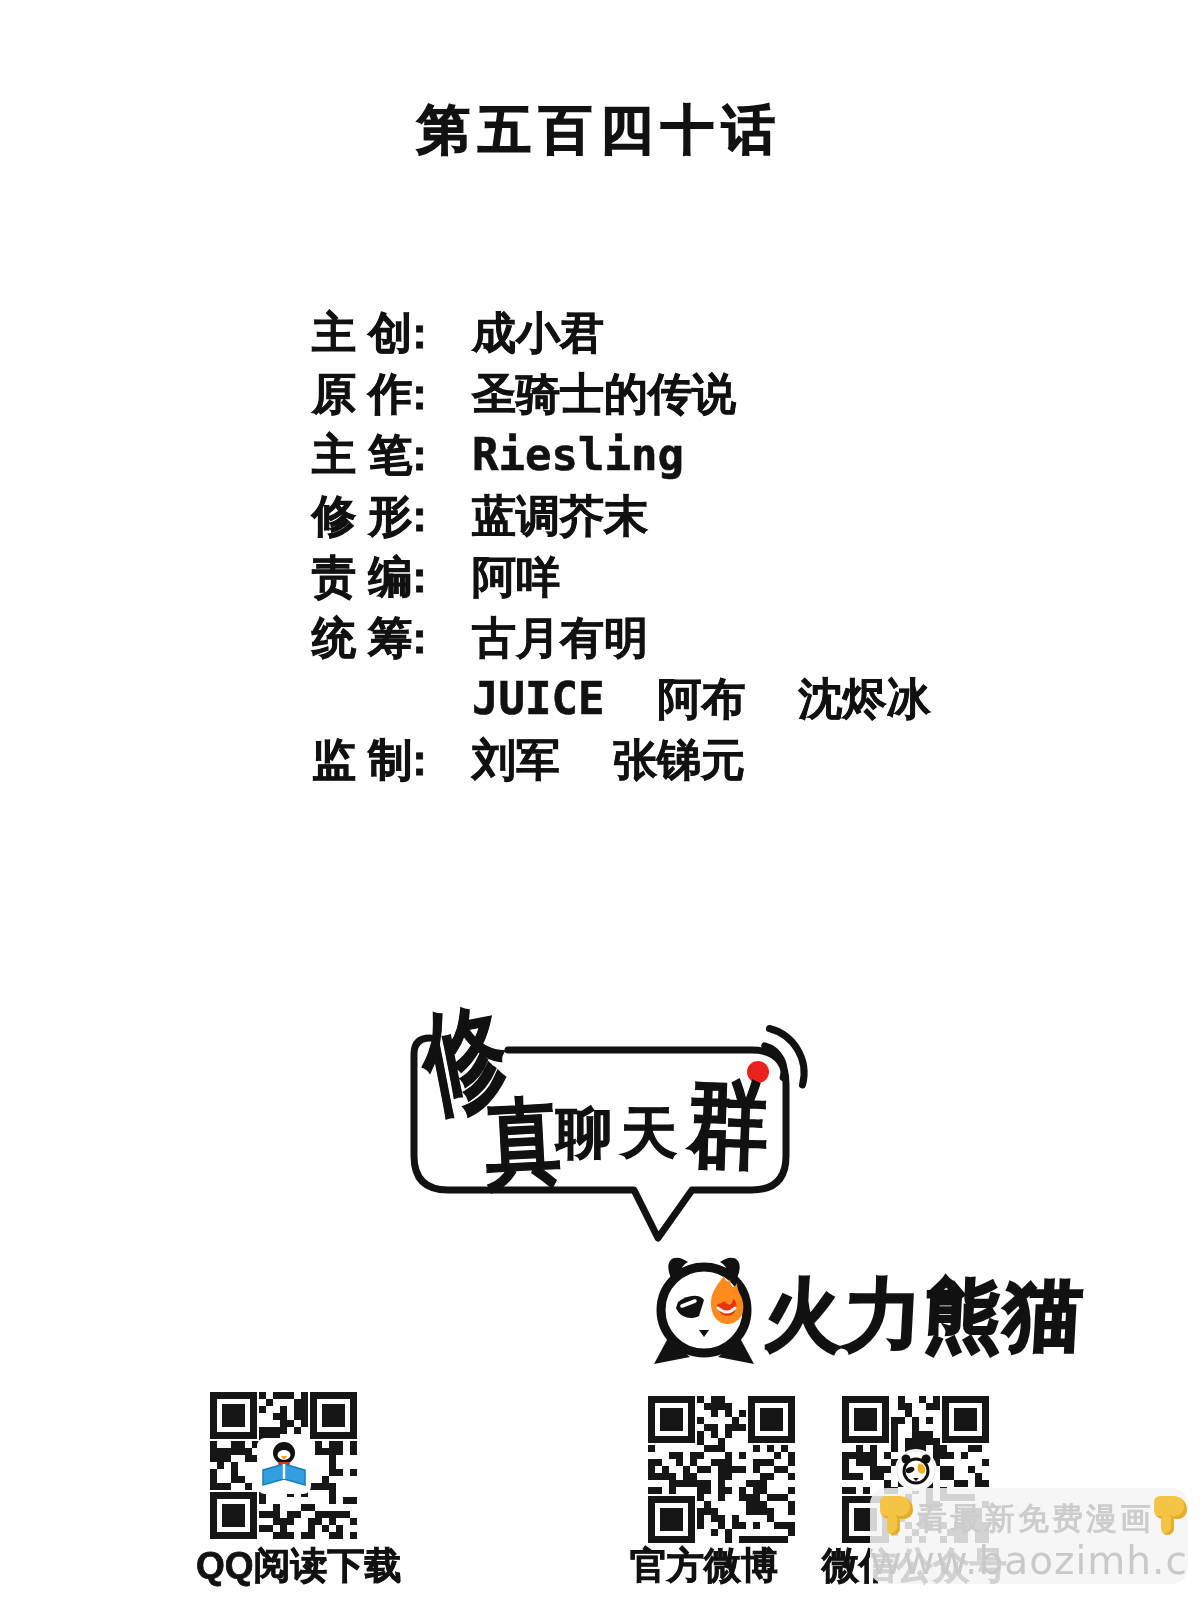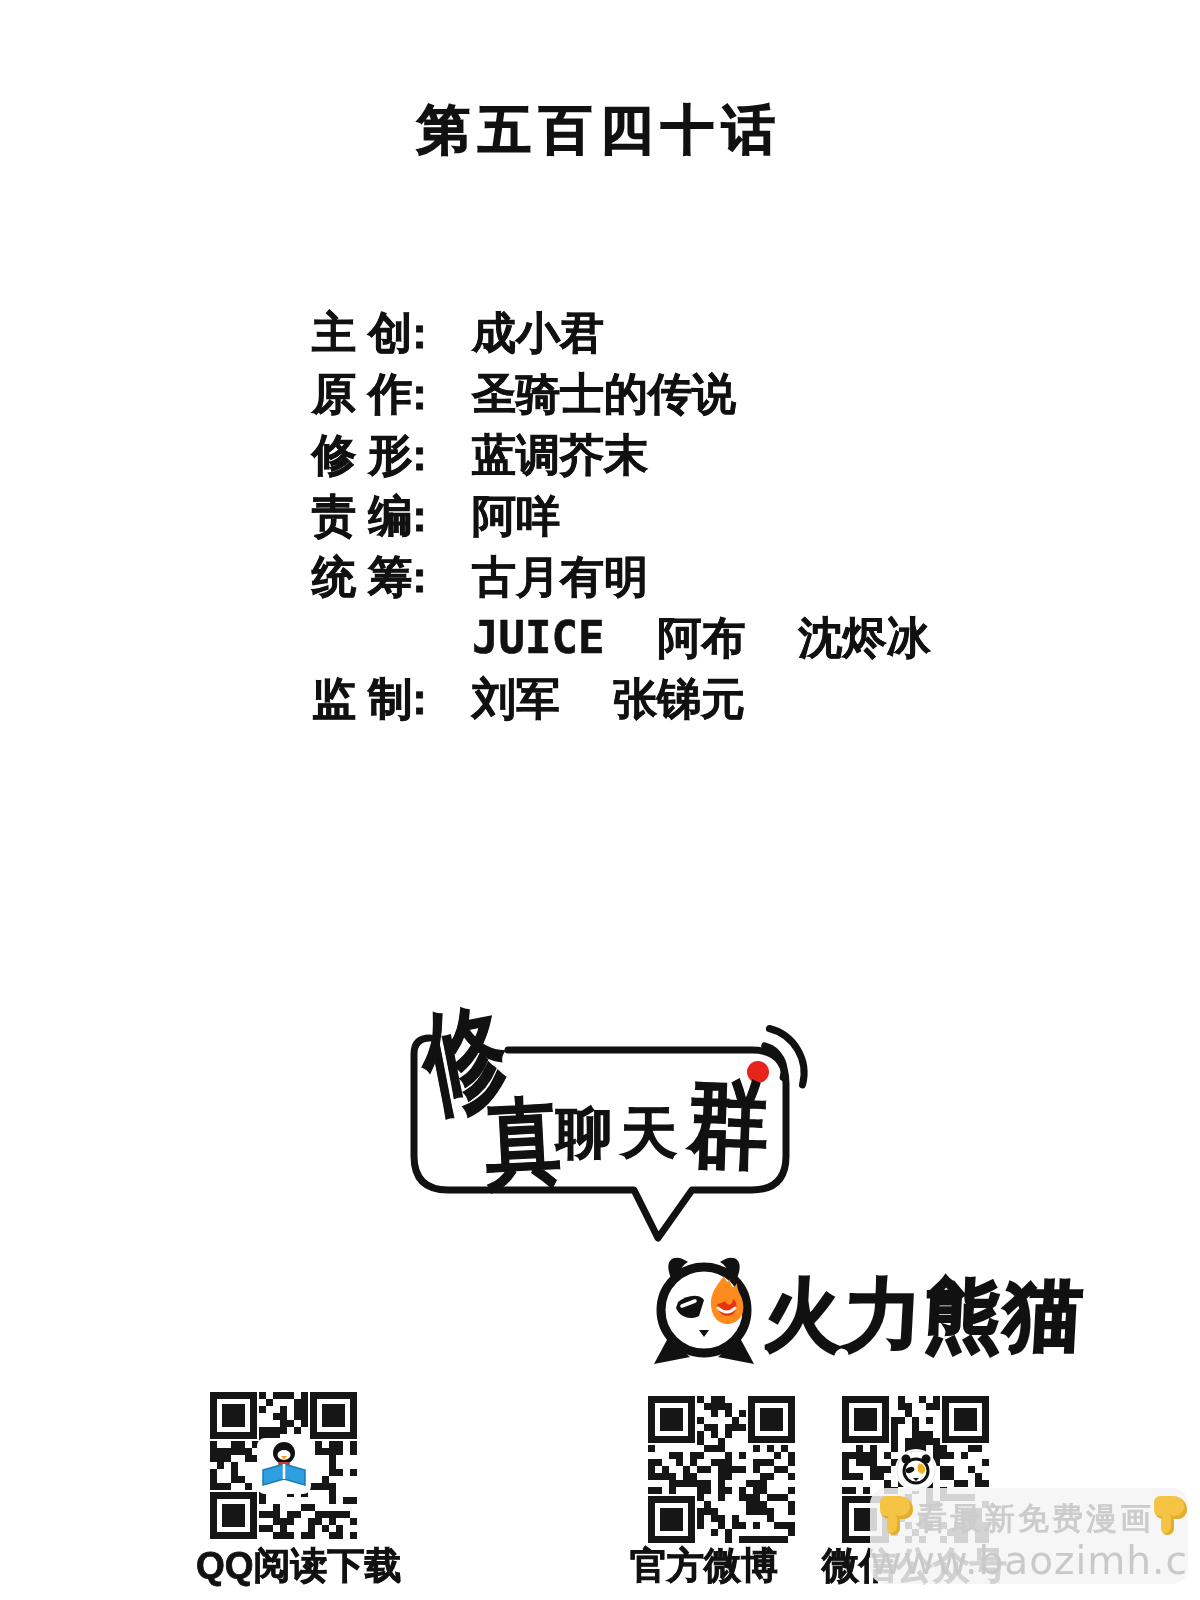--- a/index.html
+++ b/index.html
@@ -102,20 +102,24 @@
   <div class="chapter-no">第五百四十话</div>
 
   <div class="credits">
     <div class="credit-row">
       <span class="c-label">主 创:</span>
       <span class="c-value">成小君</span>
     </div>
     <div class="credit-row">
       <span class="c-label">原 作:</span>
       <span class="c-value">圣骑士的传说</span>
+    </div>
+    <div class="credit-row">
+      <span class="c-label">主 笔:</span>
+      <span class="c-value">Riesling</span>
     </div>
     <div class="credit-row">
       <span class="c-label">修 形:</span>
       <span class="c-value">蓝调芥末</span>
     </div>
     <div class="credit-row">
       <span class="c-label">责 编:</span>
       <span class="c-value">阿咩</span>
     </div>
     <div class="credit-row">

